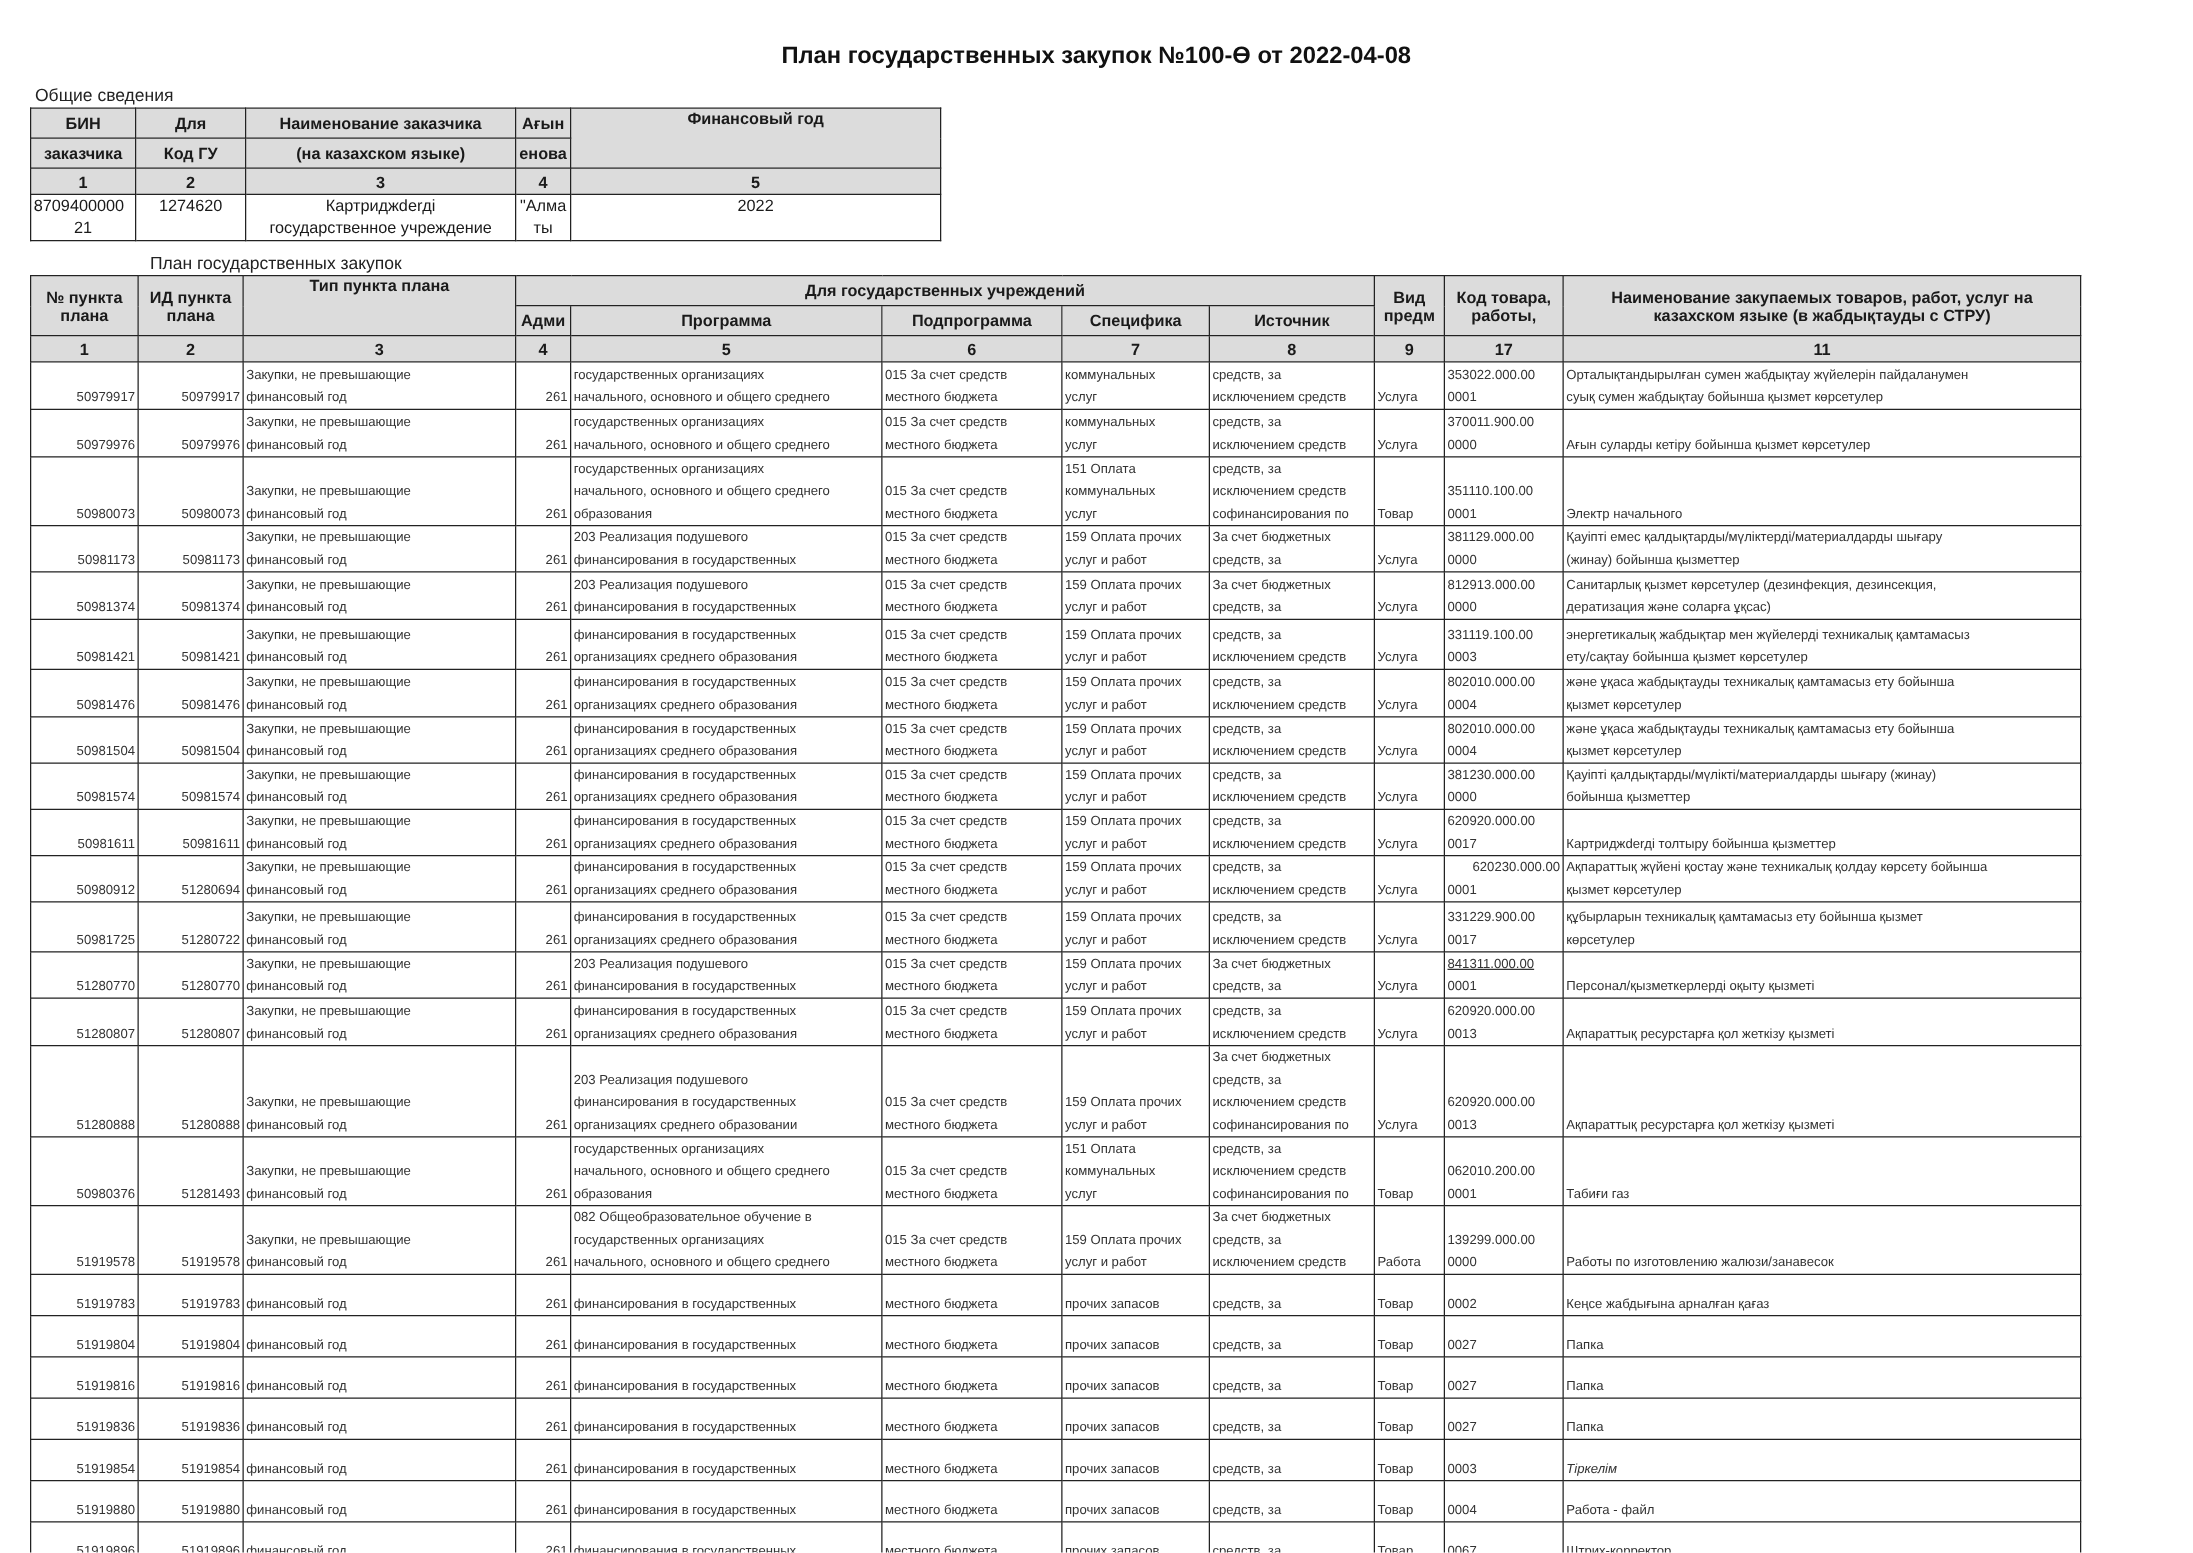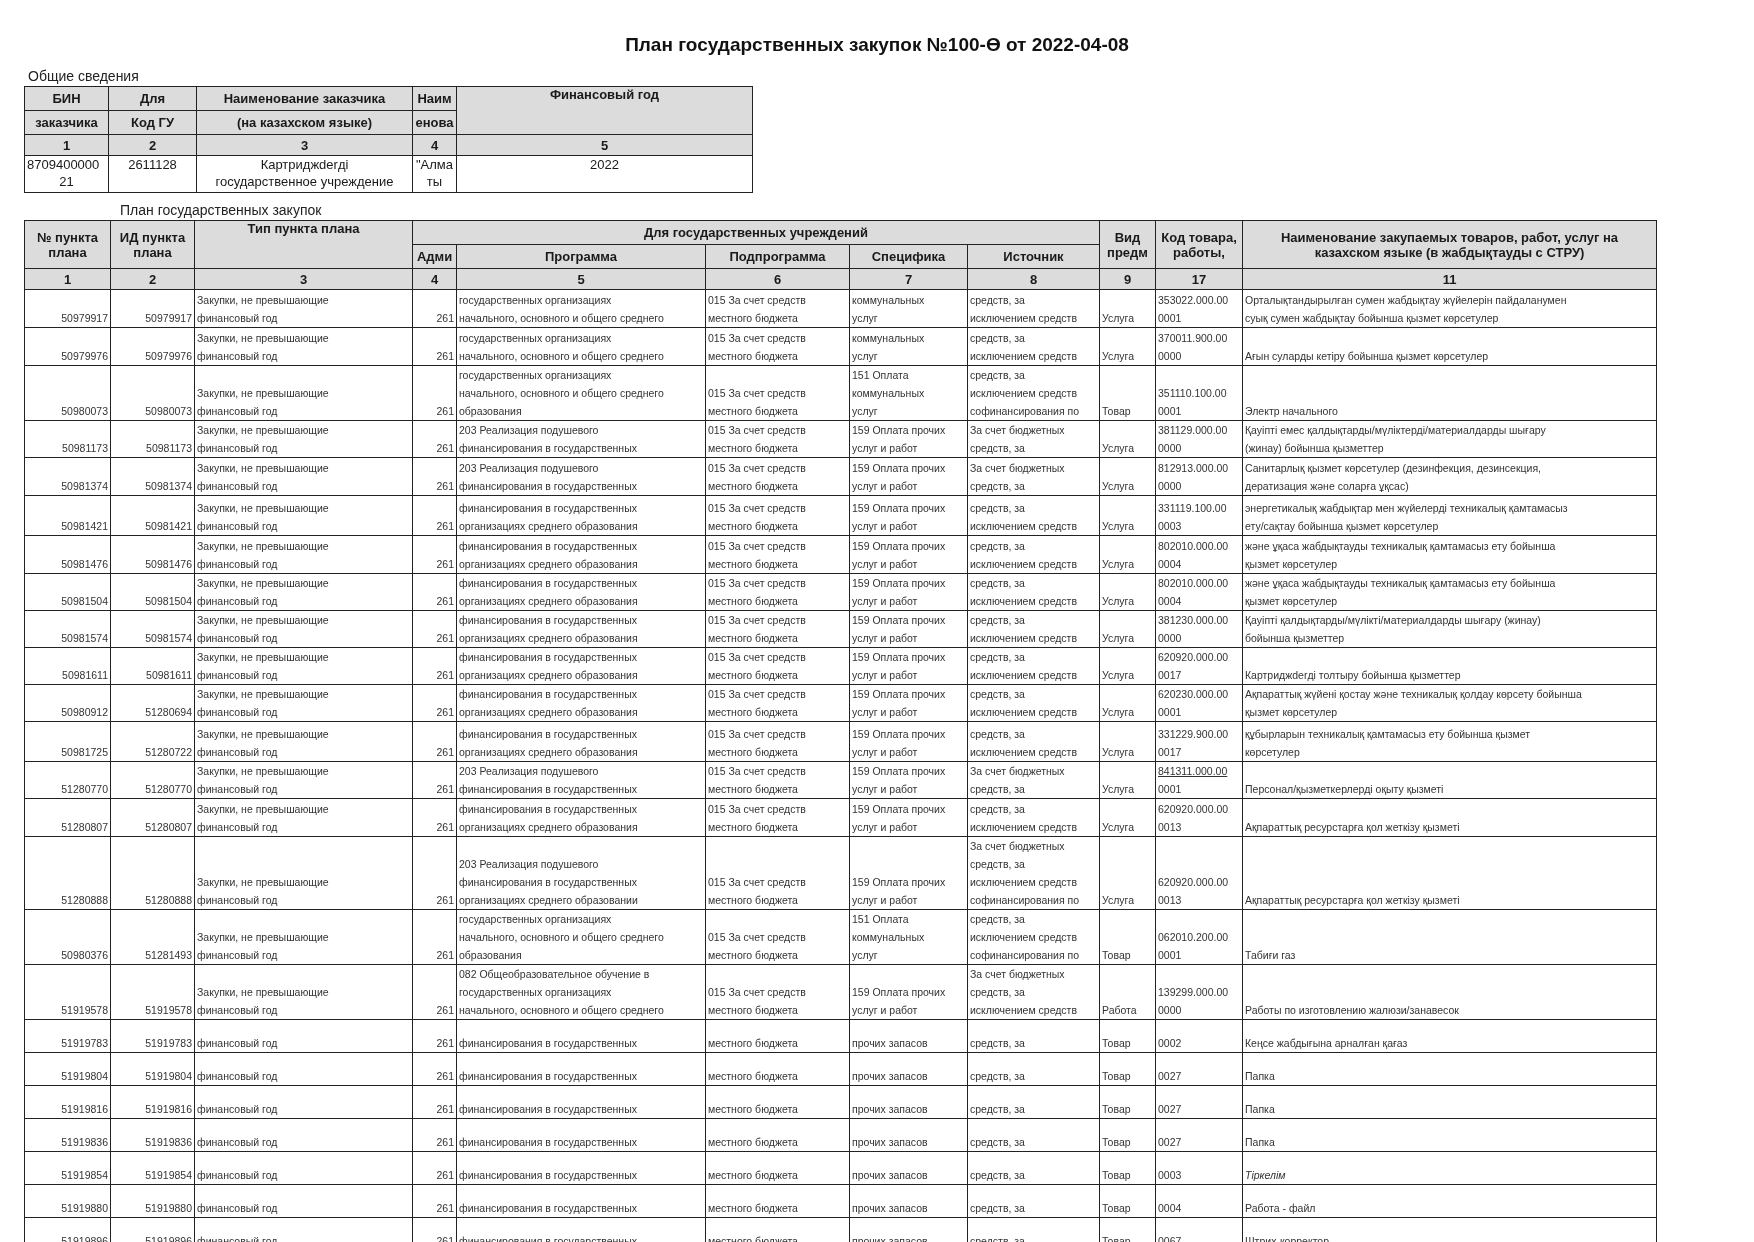--- a/index.html
+++ b/index.html
@@ -32,42 +32,42 @@
       <col style="width:88px">
       <col style="width:216px">
       <col style="width:44px">
       <col style="width:296px">
     </colgroup>
   <tbody>
       <tr>
     <th><span>БИН</span></th>
     <th>Для</th>
     <th>Наименование заказчика</th>
-    <th>Наим</th>
+    <th>Ағын</th>
     <th rowspan="2" style="vertical-align:top;">Финансовый год</th>
   </tr>
   <tr>
     <th>заказчика</th>
     <th>Код ГУ</th>
     <th>(на казахском языке)</th>
     <th>енова</th>
   </tr>
   <tr id="gen-nums">
         <th class="num">1</th>
         <th class="num">2</th>
         <th class="num">3</th>
         <th class="num">4</th>
         <th class="num">5</th>
       </tr>
   <tr>
     <td style="text-align:left;">
           <div>8709400000</div>
           <div style="text-align:center">21</div>
         </td>
-    <td>2611128</td>
+    <td>1274620</td>
     <td>
           <div>Картриджderді</div>
           <div>государственное учреждение</div>
         </td>
     <td>
           <div>"Алма</div>
           <div>ты</div>
         </td>
     <td>2022</td>
   </tr>
@@ -499,21 +499,21 @@
         <td class="bot">
           <div style="min-height: 14px;">159 Оплата прочих</div>
           <div style="min-height: 14px;">услуг и работ</div>
         </td>
         <td class="bot">
           <div style="min-height: 14px;">средств, за</div>
           <div style="min-height: 14px;">исключением средств</div>
         </td>
         <td class="bot">Услуга</td>
         <td class="bot">
-          <div style="min-height: 14px;">620230.000.00</div>
+          <div style="min-height: 14px; margin-left: 20px;">620230.000.00</div>
           <div style="min-height: 14px;">0001</div>
         </td>
         <td class="bot">
           <div style="min-height: 14px;">Ақпараттық жүйені қостау және техникалық қолдау көрсету бойынша</div>
           <div style="min-height: 14px;">қызмет көрсетулер</div>
         </td>
       </tr>
       <tr style="height: 40px;">
         <td class="r bot">50981725</td>
         <td class="r bot">51280722</td>

